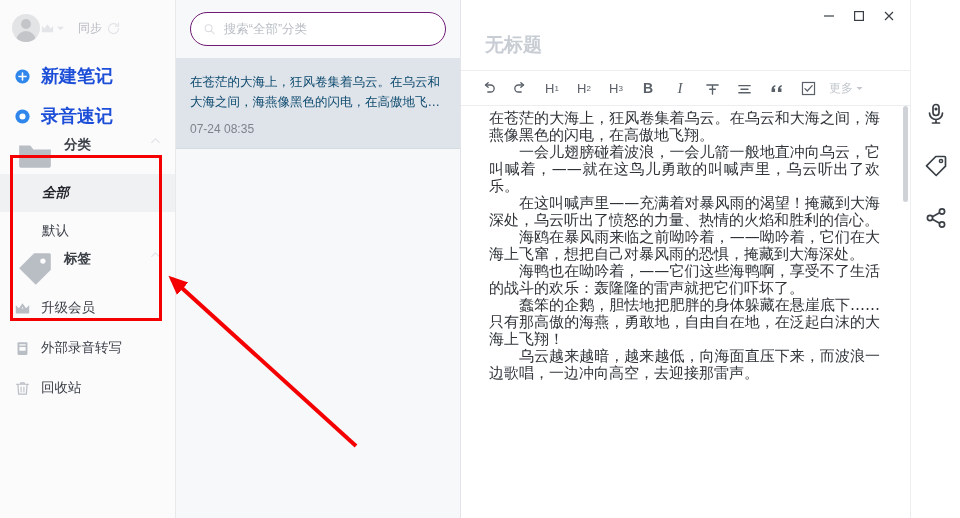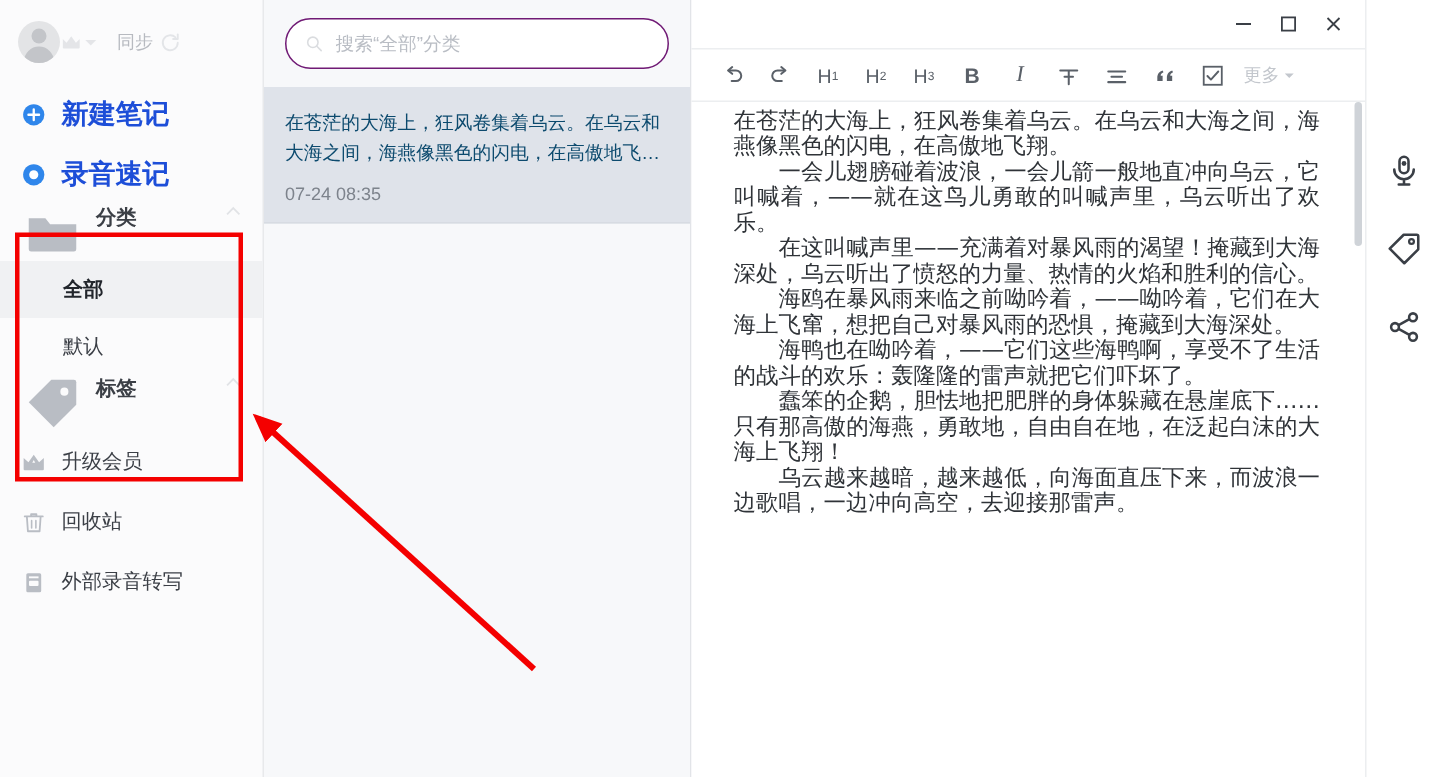--- a/index.html
+++ b/index.html
@@ -72,21 +72,21 @@
     gap: 10px; font-size: 13.5px; color: #3b3f46;
     cursor: pointer; font-weight: bold;
   }
   .nav-group .chev { margin-left: auto; width: 11px; height: 11px; opacity:.4; }
   .nav-sub {
     display: flex; align-items: center;
     height: 38px; padding-left: 42px;
     font-size: 13.5px; color: #3b3f46;
     cursor: pointer;
   }
-  .nav-sub.active { background: #f0f1f3; font-weight: bold; color: #22262c; }
+  .nav-sub.active { background: #f0f1f3; font-weight: bold; color: #22262c; font-style: italic; }
 
   
   .notelist {
     width: 285px; flex: 0 0 285px;
     background: #f7f8fa;
     border-right: 1px solid #e2e4e8;
     height: 518px;
   }
   .search-wrap { padding: 12px 14px; background: #f7f8fa; }
   .search-box {
@@ -271,33 +271,33 @@
     <div class="nav-item">
       <svg class="ico" viewBox="0 0 24 24">
         <path d="M2.5 7.5l4.5 4 5-7 5 7 4.5-4V18a1 1 0 0 1-1 1H3.5a1 1 0 0 1-1-1V7.5z" fill="#b9bdc4"></path>
         <path d="M12 9.5l1.4 2.6h-2.8L12 9.5z" fill="#fbfbfc"></path>
       </svg>
       <span>升级会员</span>
     </div>
 
     <div class="nav-item">
       <svg class="ico" viewBox="0 0 24 24">
-        <path d="M3.5 6h17M9.5 6V4h5v2M5.5 6l1 14h11l1-14" fill="none" stroke="#b9bdc4" stroke-width="1.7" stroke-linecap="round" stroke-linejoin="round"></path>
-        <path d="M10 10v7M14 10v7" stroke="#b9bdc4" stroke-width="1.5" stroke-linecap="round"></path>
-      </svg>
-      <span>回收站</span>
-    </div>
-
-    <div class="nav-item">
-      <svg class="ico" viewBox="0 0 24 24">
         <rect x="5" y="3" width="14" height="18" rx="1.5" fill="#b9bdc4"></rect>
         <rect x="7.5" y="6" width="9" height="1.8" fill="#fbfbfc"></rect>
         <rect x="7.5" y="10" width="9" height="5" rx="1" fill="#fbfbfc"></rect>
       </svg>
       <span>外部录音转写</span>
+    </div>
+
+    <div class="nav-item">
+      <svg class="ico" viewBox="0 0 24 24">
+        <path d="M3.5 6h17M9.5 6V4h5v2M5.5 6l1 14h11l1-14" fill="none" stroke="#b9bdc4" stroke-width="1.7" stroke-linecap="round" stroke-linejoin="round"></path>
+        <path d="M10 10v7M14 10v7" stroke="#b9bdc4" stroke-width="1.5" stroke-linecap="round"></path>
+      </svg>
+      <span>回收站</span>
     </div>
   </div>
 
   <div class="notelist">
     <div class="search-wrap">
       <div class="search-box">
         <svg class="sico" viewBox="0 0 24 24">
           <circle cx="10.5" cy="10.5" r="6.5" fill="none" stroke="#aeb3ba" stroke-width="2"></circle>
           <path d="M15.5 15.5L21 21" stroke="#aeb3ba" stroke-width="2" stroke-linecap="round"></path>
         </svg>
@@ -324,20 +324,21 @@
           <rect x="2.6" y="2.6" width="8.8" height="8.8" fill="none" stroke="#3a3f46" stroke-width="1.2"></rect>
         </svg>
       </div>
       <div class="wbtn">
         <svg width="14" height="14" viewBox="0 0 14 14">
           <path d="M3 3l8 8M11 3l-8 8" stroke="#3a3f46" stroke-width="1.2"></path>
         </svg>
       </div>
     </div>
 
+    <div class="doc-title">无标题</div>
 
     <div class="toolbar">
       <div class="tbtn">
         <svg width="17" height="17" viewBox="0 0 24 24">
           <path d="M9 7H15a5 5 0 0 1 0 10h-4" fill="none" stroke="#5a6068" stroke-width="1.9" stroke-linecap="round"></path>
           <path d="M11.5 3.8L7.6 7l3.9 3.2" fill="none" stroke="#5a6068" stroke-width="1.9" stroke-linecap="round" stroke-linejoin="round"></path>
         </svg>
       </div>
       <div class="tbtn">
         <svg width="17" height="17" viewBox="0 0 24 24">

